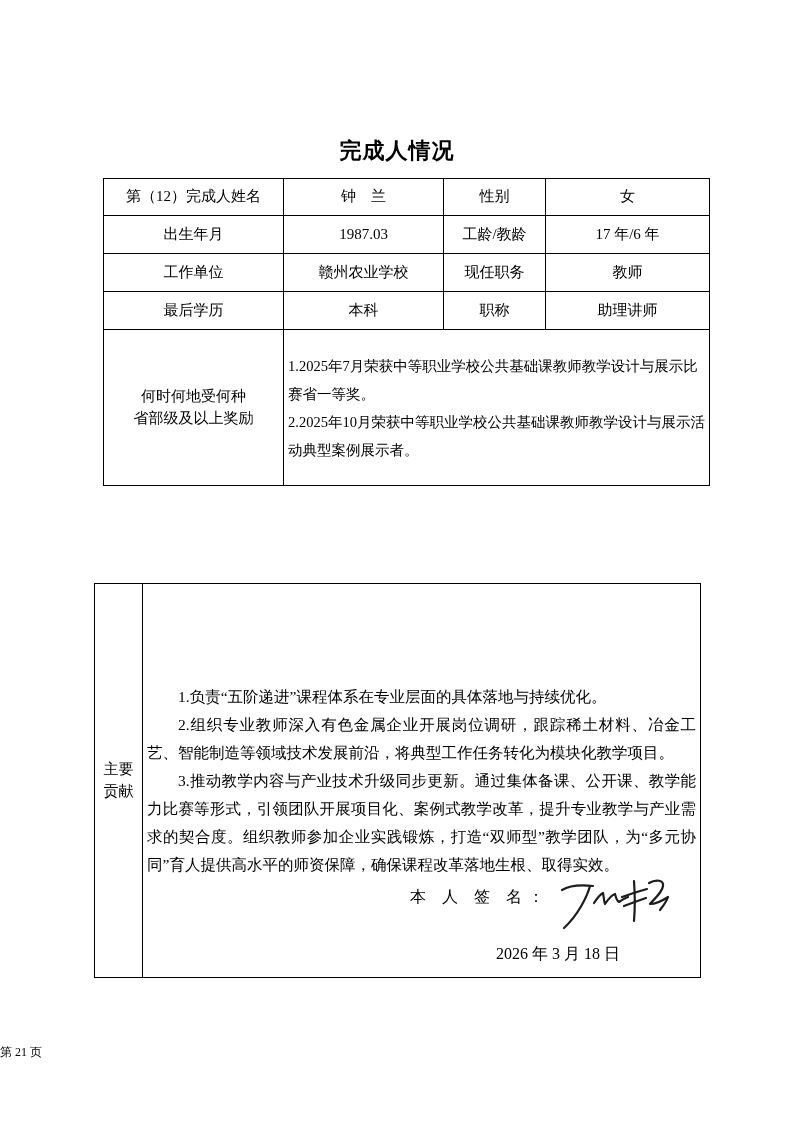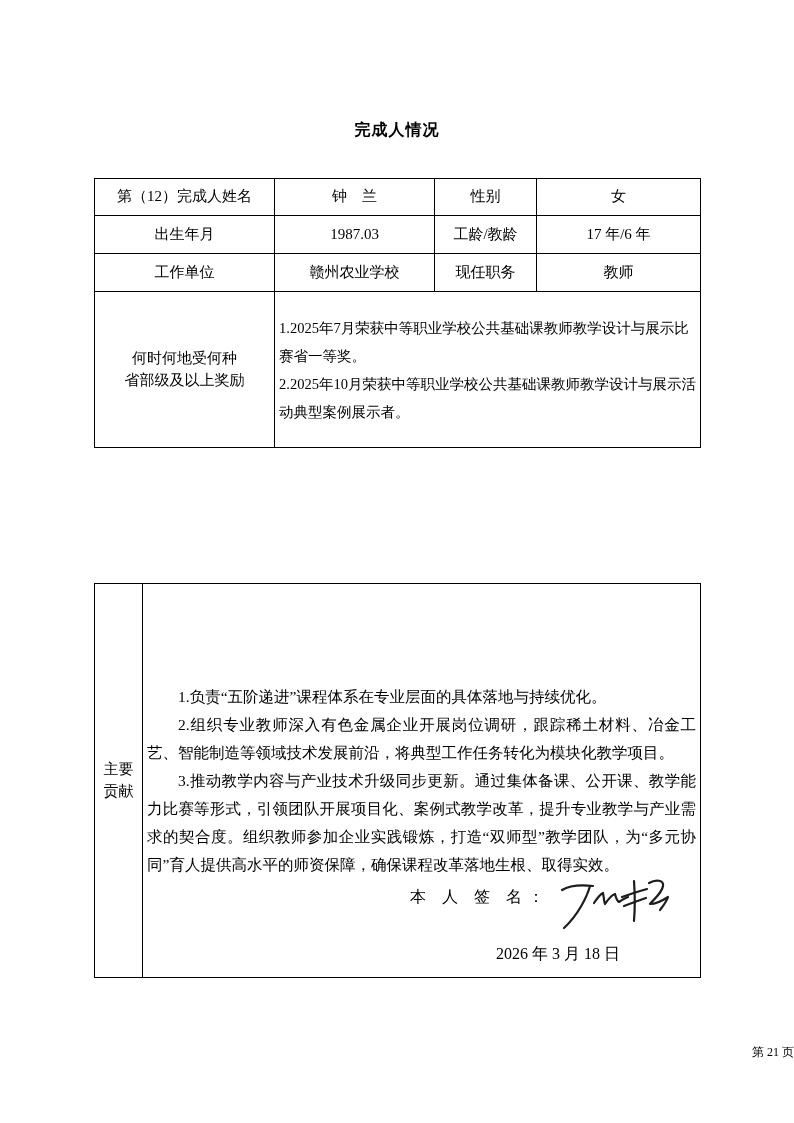--- a/index.html
+++ b/index.html
@@ -8,46 +8,46 @@
     width: 794px;
     height: 1123px;
     background: #ffffff;
     color: #000000;
     font-family: "Liberation Serif", "DejaVu Serif", serif;
     position: relative;
     overflow: hidden;
   }
   .page-title {
     position: absolute;
-    top: 120px;
+    top: 136px;
     left: 0;
     width: 100%;
     margin: 0;
     text-align: center;
-    font-size: 16px;
+    font-size: 22px;
     font-weight: bold;
     letter-spacing: 1px;
     font-family: "DejaVu Sans", "Liberation Sans", sans-serif;
   }
   table.doc {
     border-collapse: collapse;
     table-layout: fixed;
     position: absolute;
     left: 94px;
     width: 606px;
   }
   table.doc td {
     border: 1px solid #000;
     font-size: 15px;
     text-align: center;
     vertical-align: middle;
     padding: 2px 4px;
     line-height: 1.45;
   }
-  #info-table { top: 178px; }
+  #info-table { top: 178px; margin-left: 9px; }
   #contrib-table { top: 583px; }
   .pre-line { white-space: pre-line; }
   td.awards-content {
     text-align: left;
     vertical-align: middle;
     padding: 10px 14px 10px 9px;
   }
   .awards-content p {
     margin: 0;
     font-size: 14.5px;
@@ -90,21 +90,21 @@
     position: absolute;
     right: 80px;
     bottom: 12px;
     font-size: 16px;
   }
   .page-footer {
     position: absolute;
     top: 1044px;
     left: 0;
     width: 100%;
-    text-align: right;
+    text-align: left;
     font-size: 12px;
   }
 </style>
 </head>
 <body>
 
 <h1 class="page-title">完成人情况</h1>
 
 <table class="doc" id="info-table">
   <colgroup>
@@ -124,20 +124,26 @@
       <td>出生年月</td>
       <td>1987.03</td>
       <td>工龄/教龄</td>
       <td>17 年/6 年</td>
     </tr>
     <tr style="height:38px">
       <td>工作单位</td>
       <td>赣州农业学校</td>
       <td>现任职务</td>
       <td>教师</td>
+    </tr>
+    <tr style="height:38px">
+      <td>最后学历</td>
+      <td>本科</td>
+      <td>职称</td>
+      <td>助理讲师</td>
     </tr>
     <tr style="height:156px">
       <td class="pre-line">何时何地受何种
 省部级及以上奖励</td>
       <td colspan="3" class="awards-content">
         <p>1.2025年7月荣获中等职业学校公共基础课教师教学设计与展示比赛省一等奖。</p>
         <p>2.2025年10月荣获中等职业学校公共基础课教师教学设计与展示活动典型案例展示者。</p>
       </td>
     </tr>
   </tbody>

